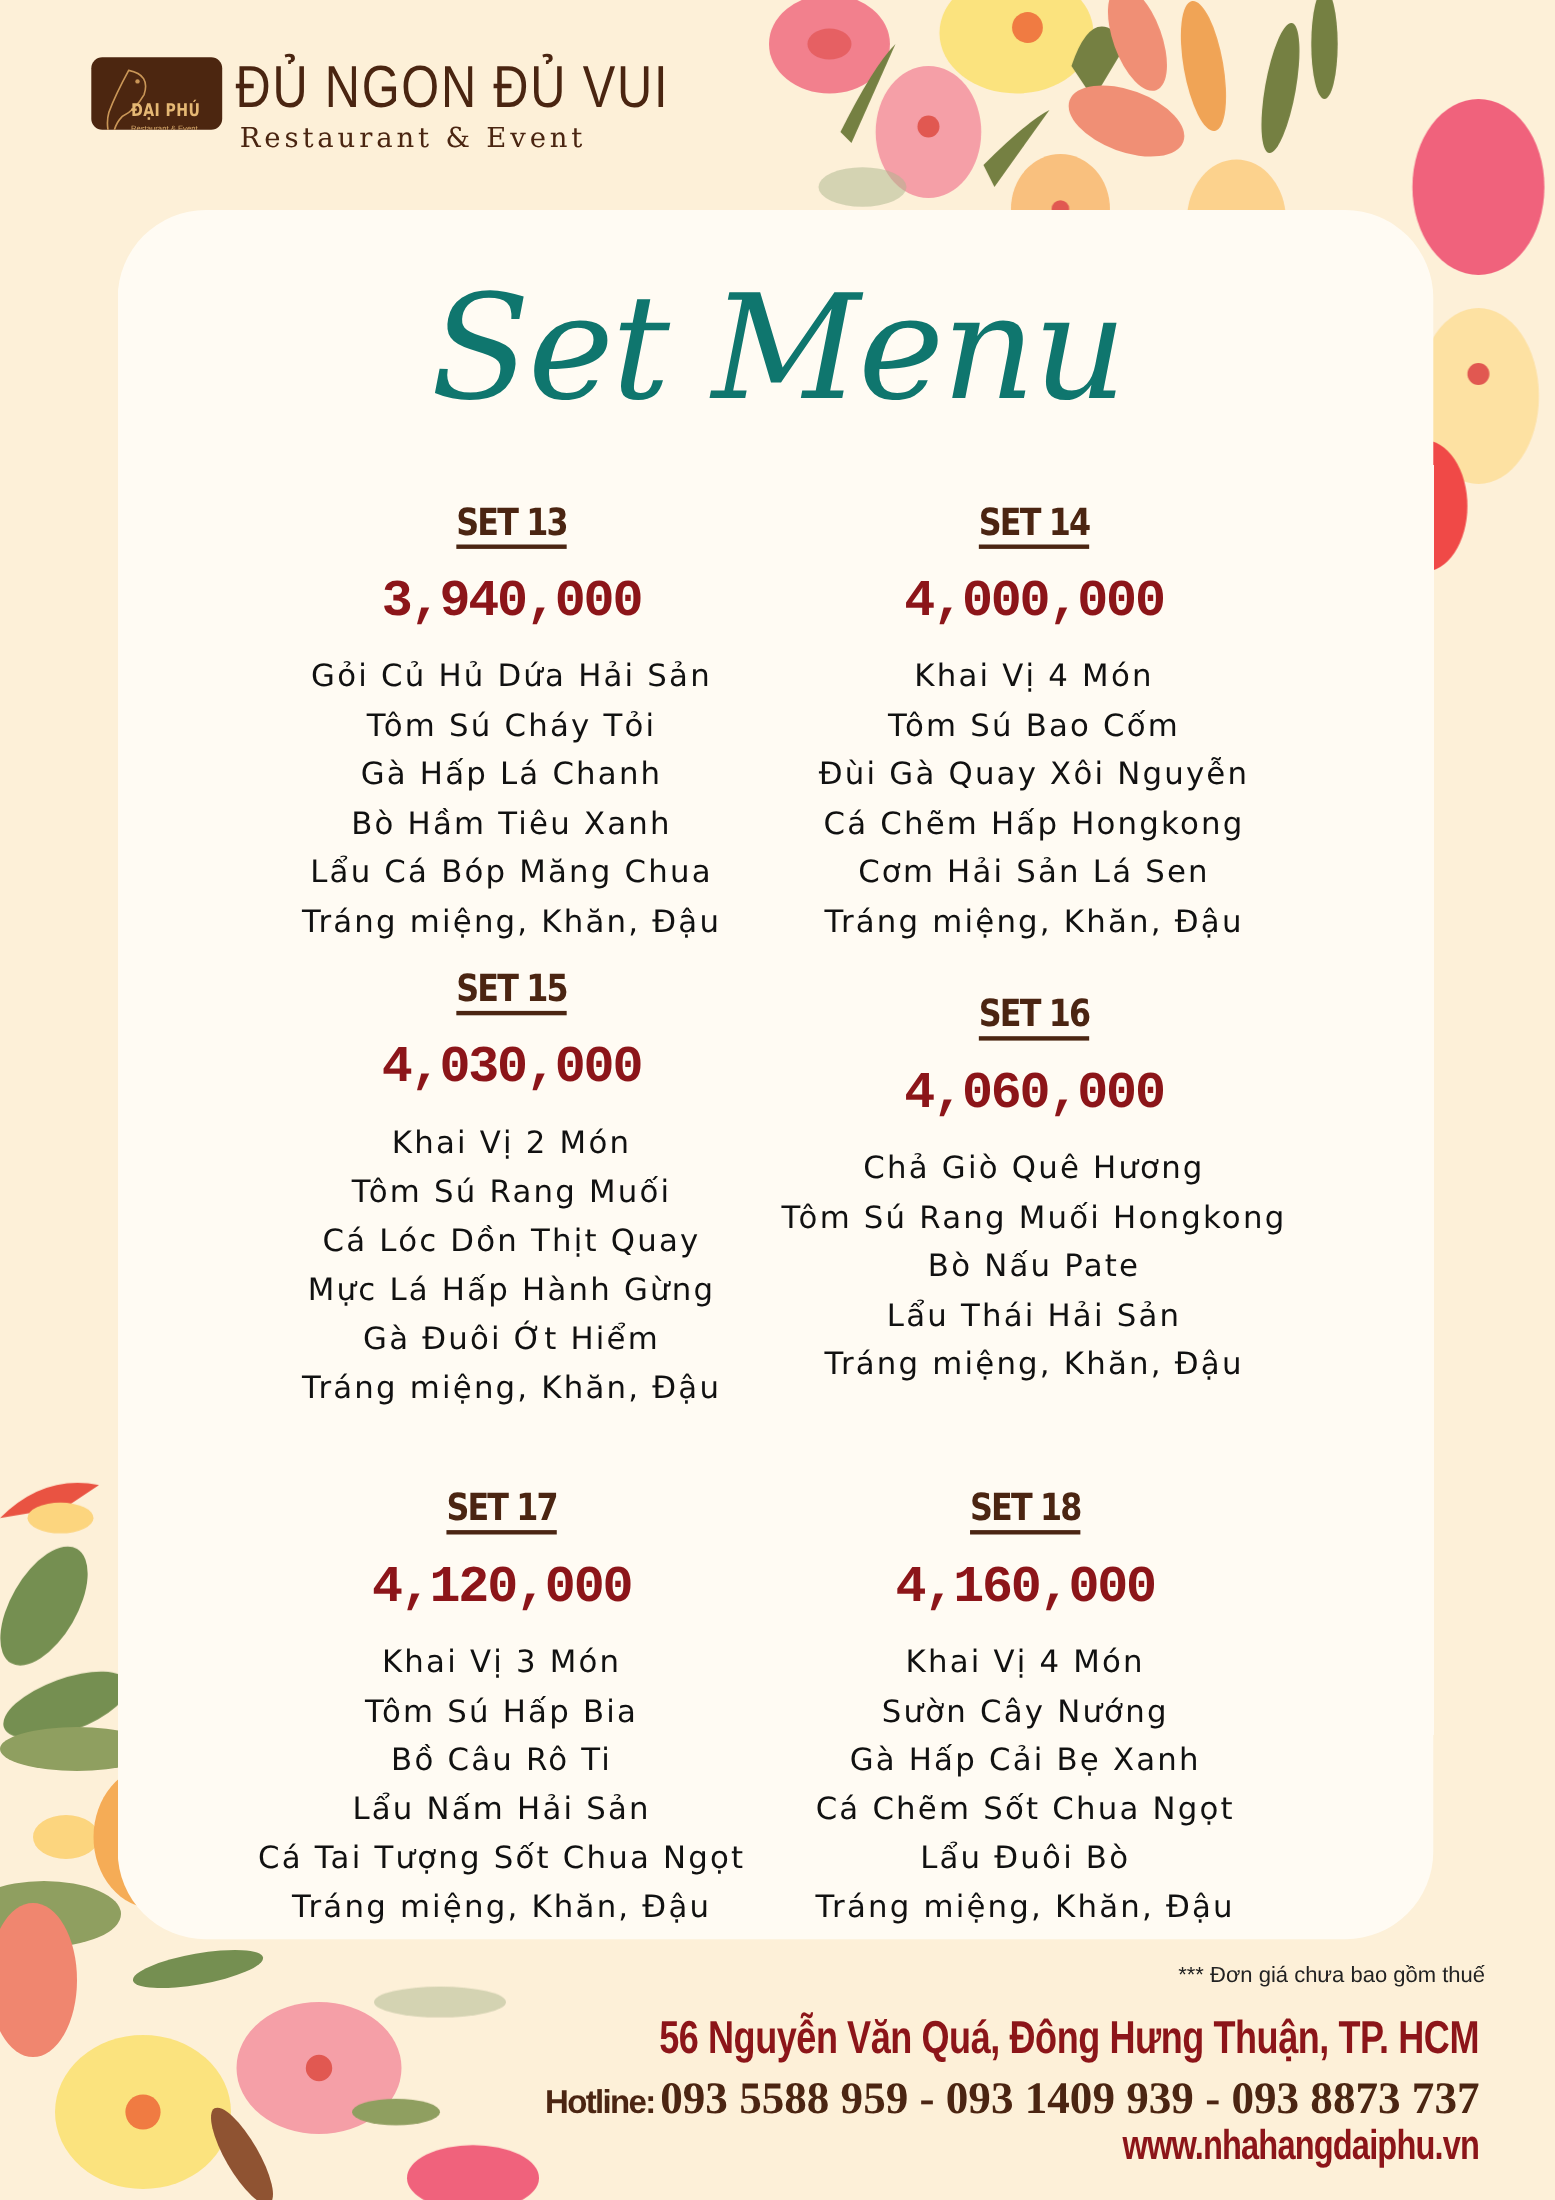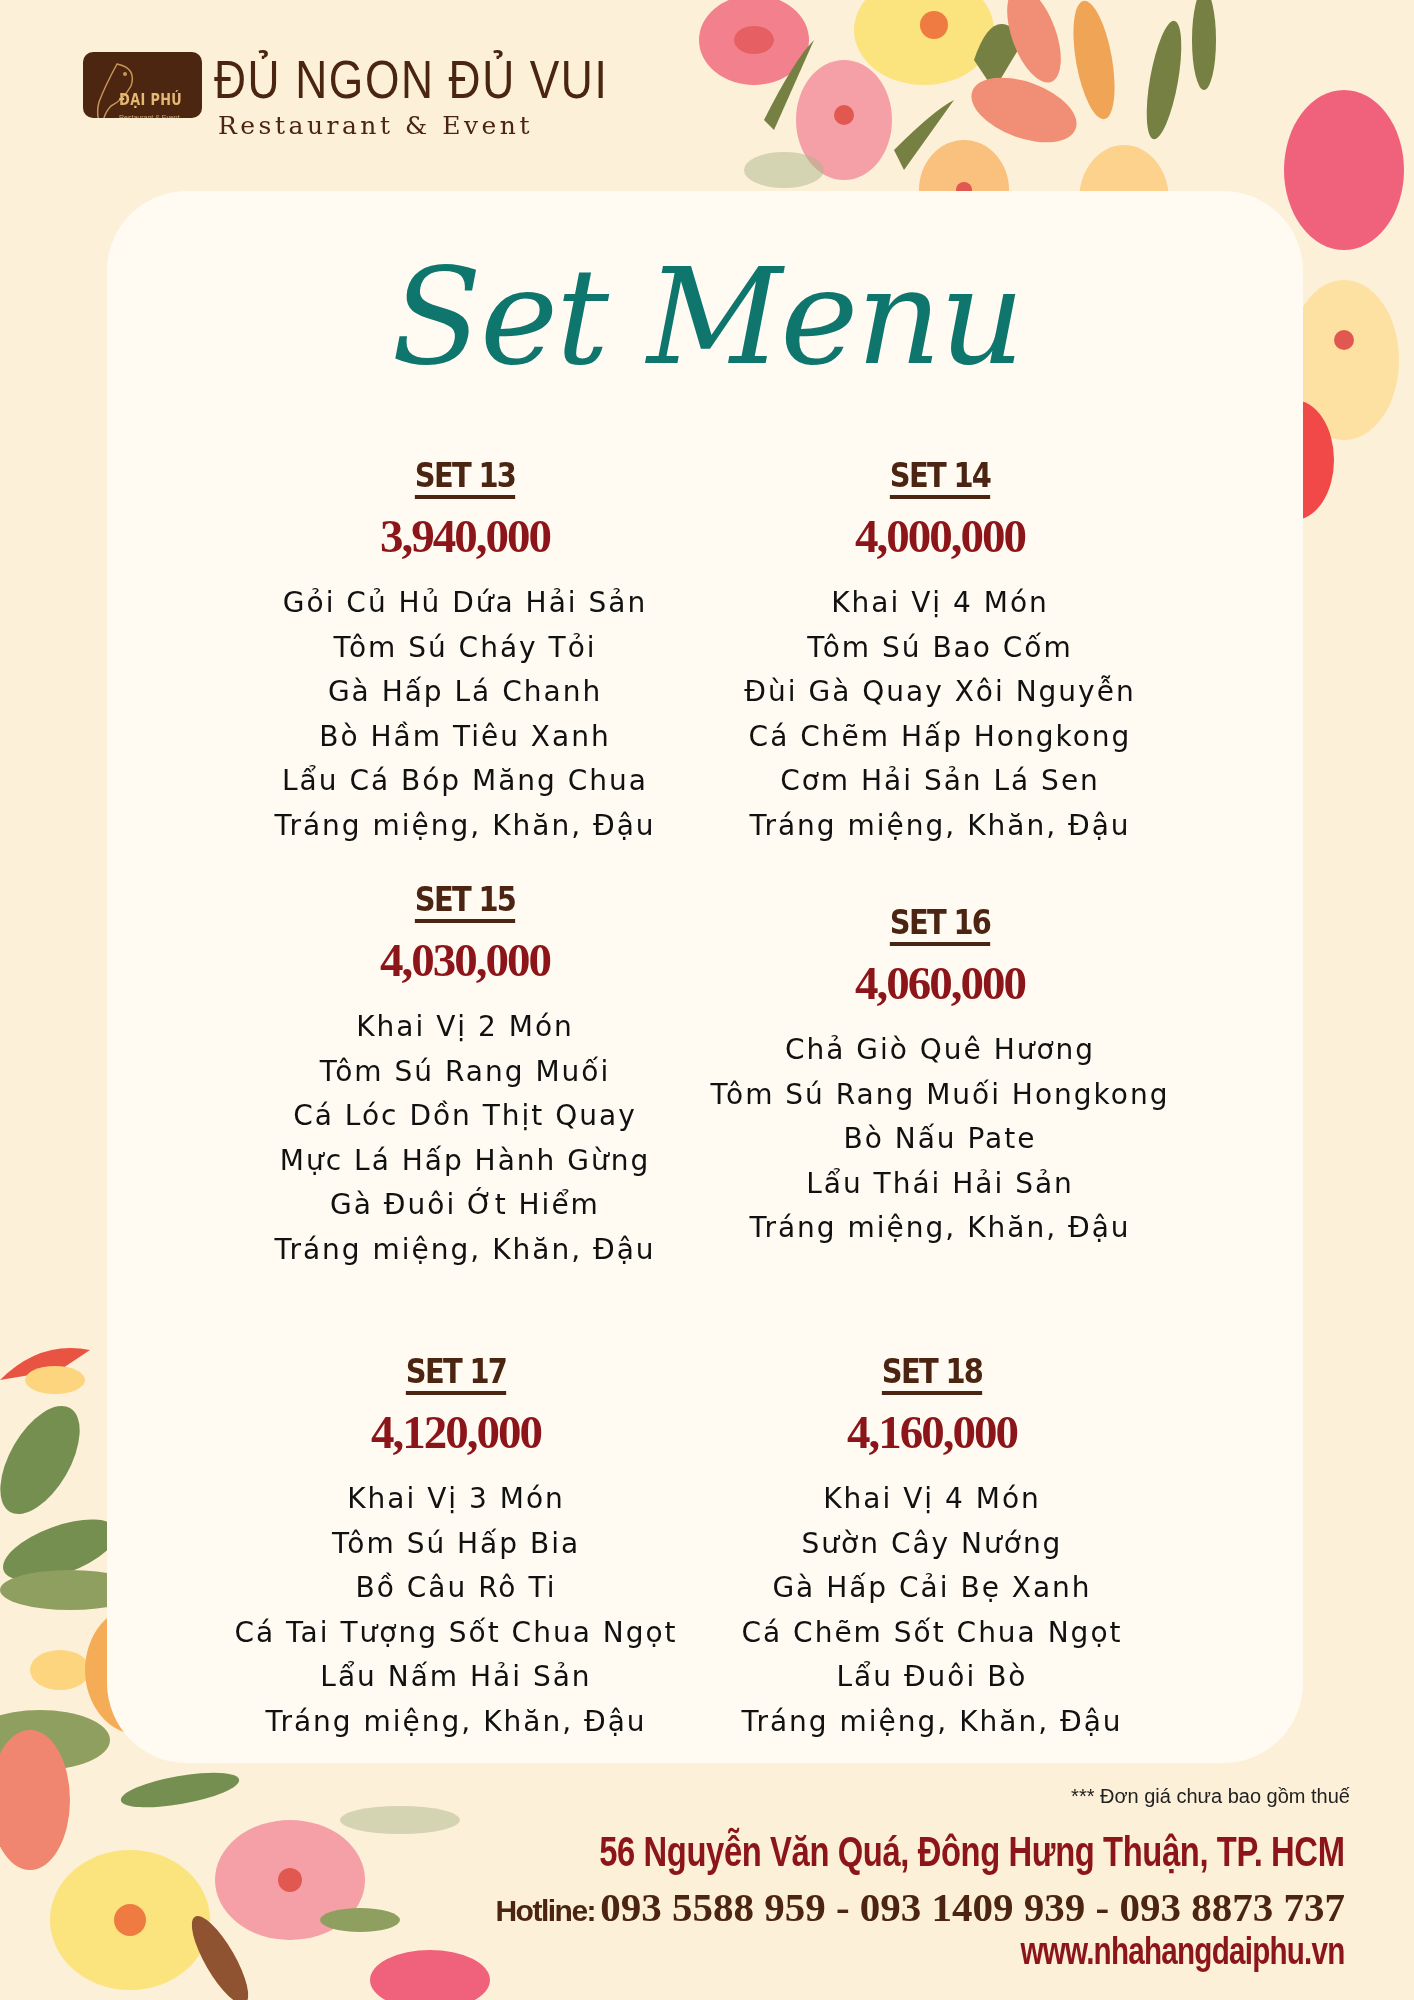--- a/index.html
+++ b/index.html
@@ -48,22 +48,22 @@
   .set {
     position:absolute; width:470px; text-align:center;
   }
   .set-name {
     display:inline-block; font-family:"DejaVu Sans", sans-serif; font-weight:bold;
     font-size:34px; color:#4b2512; letter-spacing:-2px; line-height:1;
     border-bottom:4px solid #4b2512; padding-bottom:3px;
     transform:scaleX(0.85);
   }
   .set-price {
-    font-family:Liberation Serif, serif; font-weight:bold; font-size:47px;
-    color:#8c1519; margin-top:10px; line-height:1.15; letter-spacing:-2px;
+    font-family:Liberation Mono, monospace; font-weight:bold; font-size:47px;
+    color:#8c1519; margin-top:22px; line-height:1.15; letter-spacing:-2px;
   }
   .set-items { margin-top:18px; }
   .set-item {
     font-family:"DejaVu Sans", sans-serif; font-size:28px; color:#111;
     line-height:44.5px; letter-spacing:2px; white-space:nowrap; font-weight:500;
   }
   .note {
     position:absolute; right:64px; top:1785px; font-family:"Liberation Sans", sans-serif;
     font-size:20px; color:#222; white-space:nowrap;
   }
@@ -211,22 +211,22 @@
   </div>
 </div>
 
 <div class="set" style="left:221px; top:1354px;">
   <div class="set-name">SET 17</div>
   <div class="set-price">4,120,000</div>
   <div class="set-items">
     <div class="set-item">Khai Vị 3 Món</div>
     <div class="set-item">Tôm Sú Hấp Bia</div>
     <div class="set-item">Bồ Câu Rô Ti</div>
+    <div class="set-item">Lẩu Nấm Hải Sản</div>
     <div class="set-item">Cá Tai Tượng Sốt Chua Ngọt</div>
-    <div class="set-item">Lẩu Nấm Hải Sản</div>
     <div class="set-item">Tráng miệng, Khăn, Đậu</div>
   </div>
 </div>
 
 <div class="set" style="left:697px; top:1354px;">
   <div class="set-name">SET 18</div>
   <div class="set-price">4,160,000</div>
   <div class="set-items">
     <div class="set-item">Khai Vị 4 Món</div>
     <div class="set-item">Sườn Cây Nướng</div>

